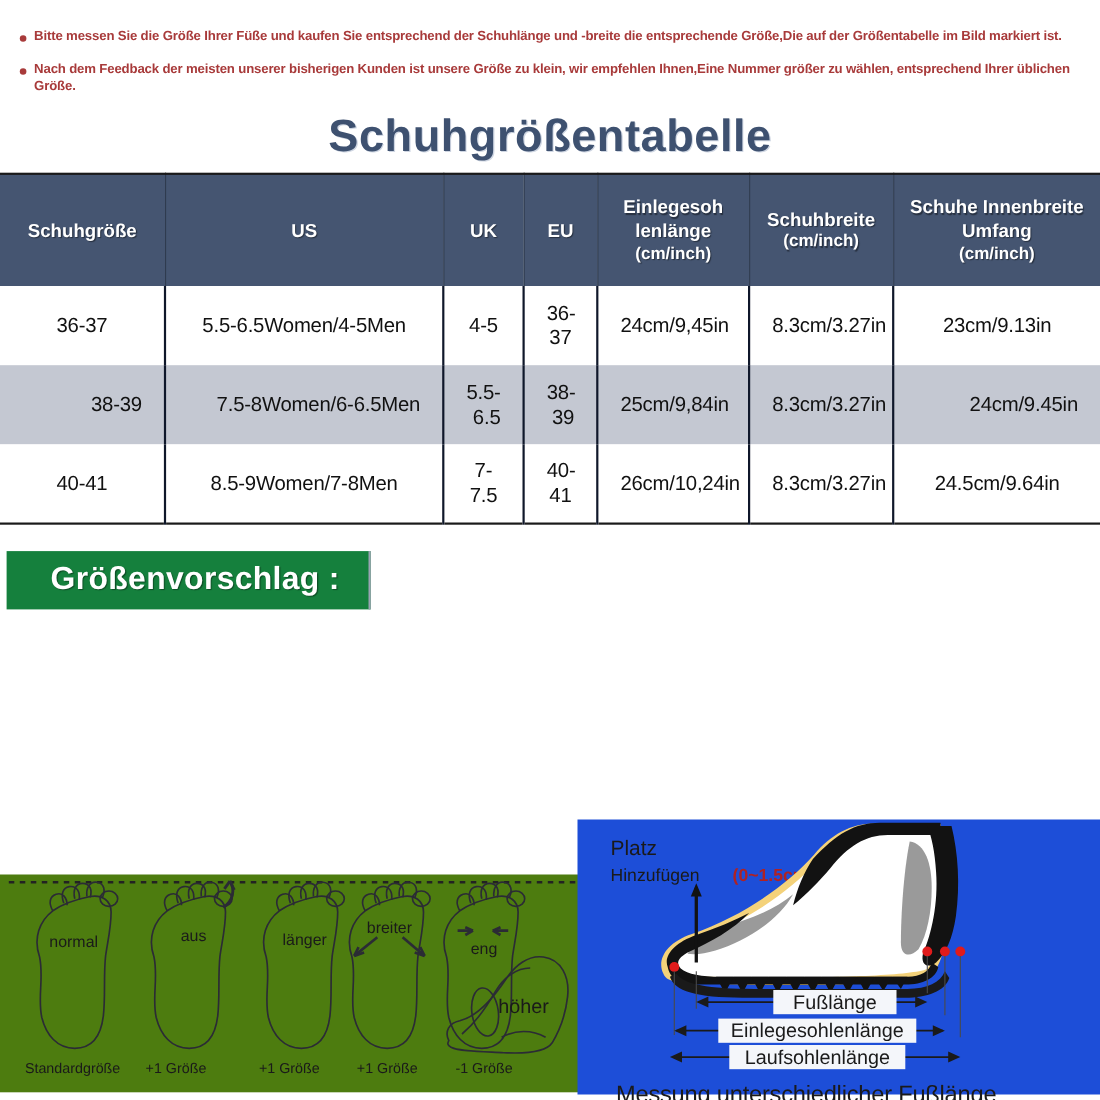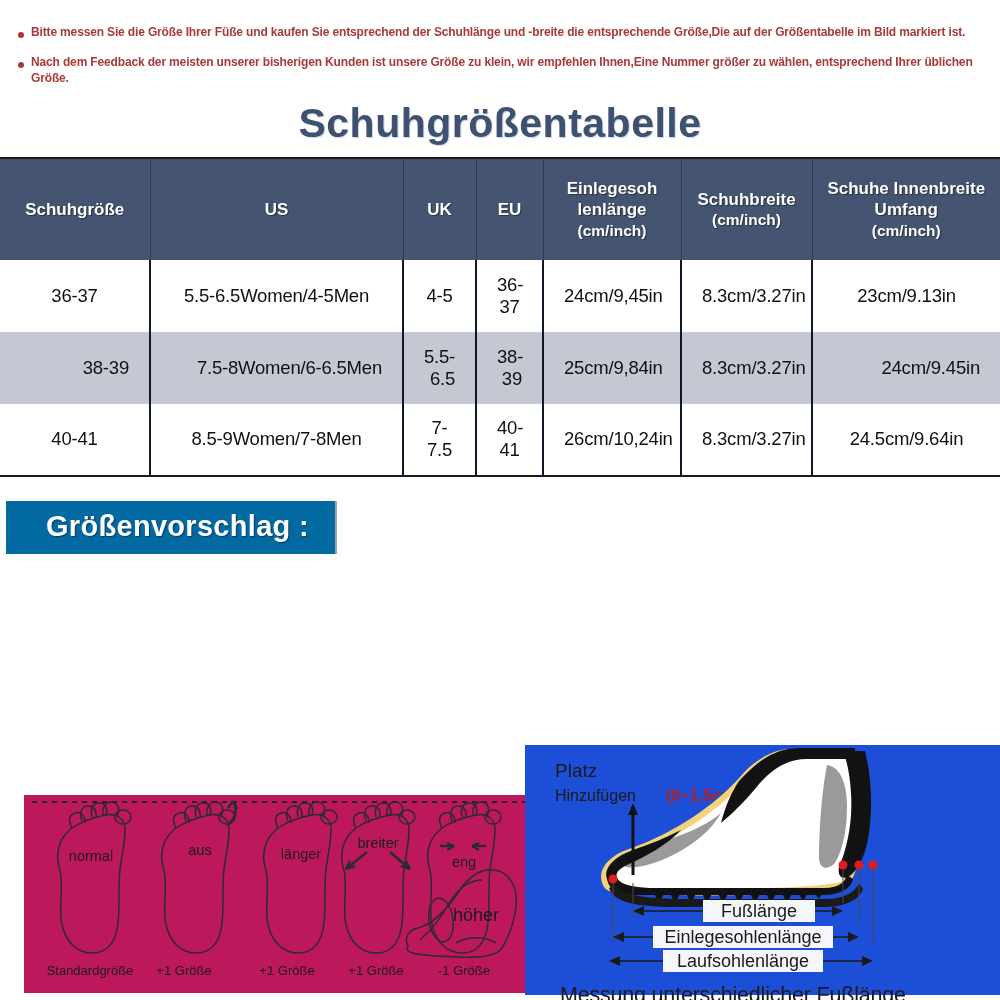--- a/index.html
+++ b/index.html
@@ -96,37 +96,36 @@
   col.c2 { width: 73px; }
   col.c3 { width: 67px; }
   col.c4 { width: 138px; }
   col.c5 { width: 131px; }
   col.c6 { width: 188px; }
 
   
   .suggestion-wrap { margin-top: 24px; padding-left: 6px; }
   .suggestion-banner {
     display: inline-block;
-    background: #0369a1;
+    background: #15803d;
     color: #ffffff;
     font-size: 29px;
     font-weight: bold;
     padding: 9px 26px 11px 40px;
     letter-spacing: 0.3px;
     text-shadow: 1px 1px 1px rgba(0,0,0,0.4);
     border-right: 2px solid #9aa3b3;
   }
 
   
   .bottom { position: absolute; left: 0; top: 790px; width: 1000px; height: 210px; }
   .panel-left {
     position: absolute; left: 0; top: 5px;
     width: 528px; height: 198px;
-    background: #be185d;
-    margin-left: 24px;
+    background: #4d7c0f;
   }
   .panel-right {
     position: absolute; left: 525px; top: -45px;
     width: 475px; height: 250px;
     background: #1d4ed8;
   }
   .panel-left svg, .panel-right svg { display: block; }
 
   .lbl { font-family: "Liberation Sans", sans-serif; fill: #1a1a1a; }
 </style>

